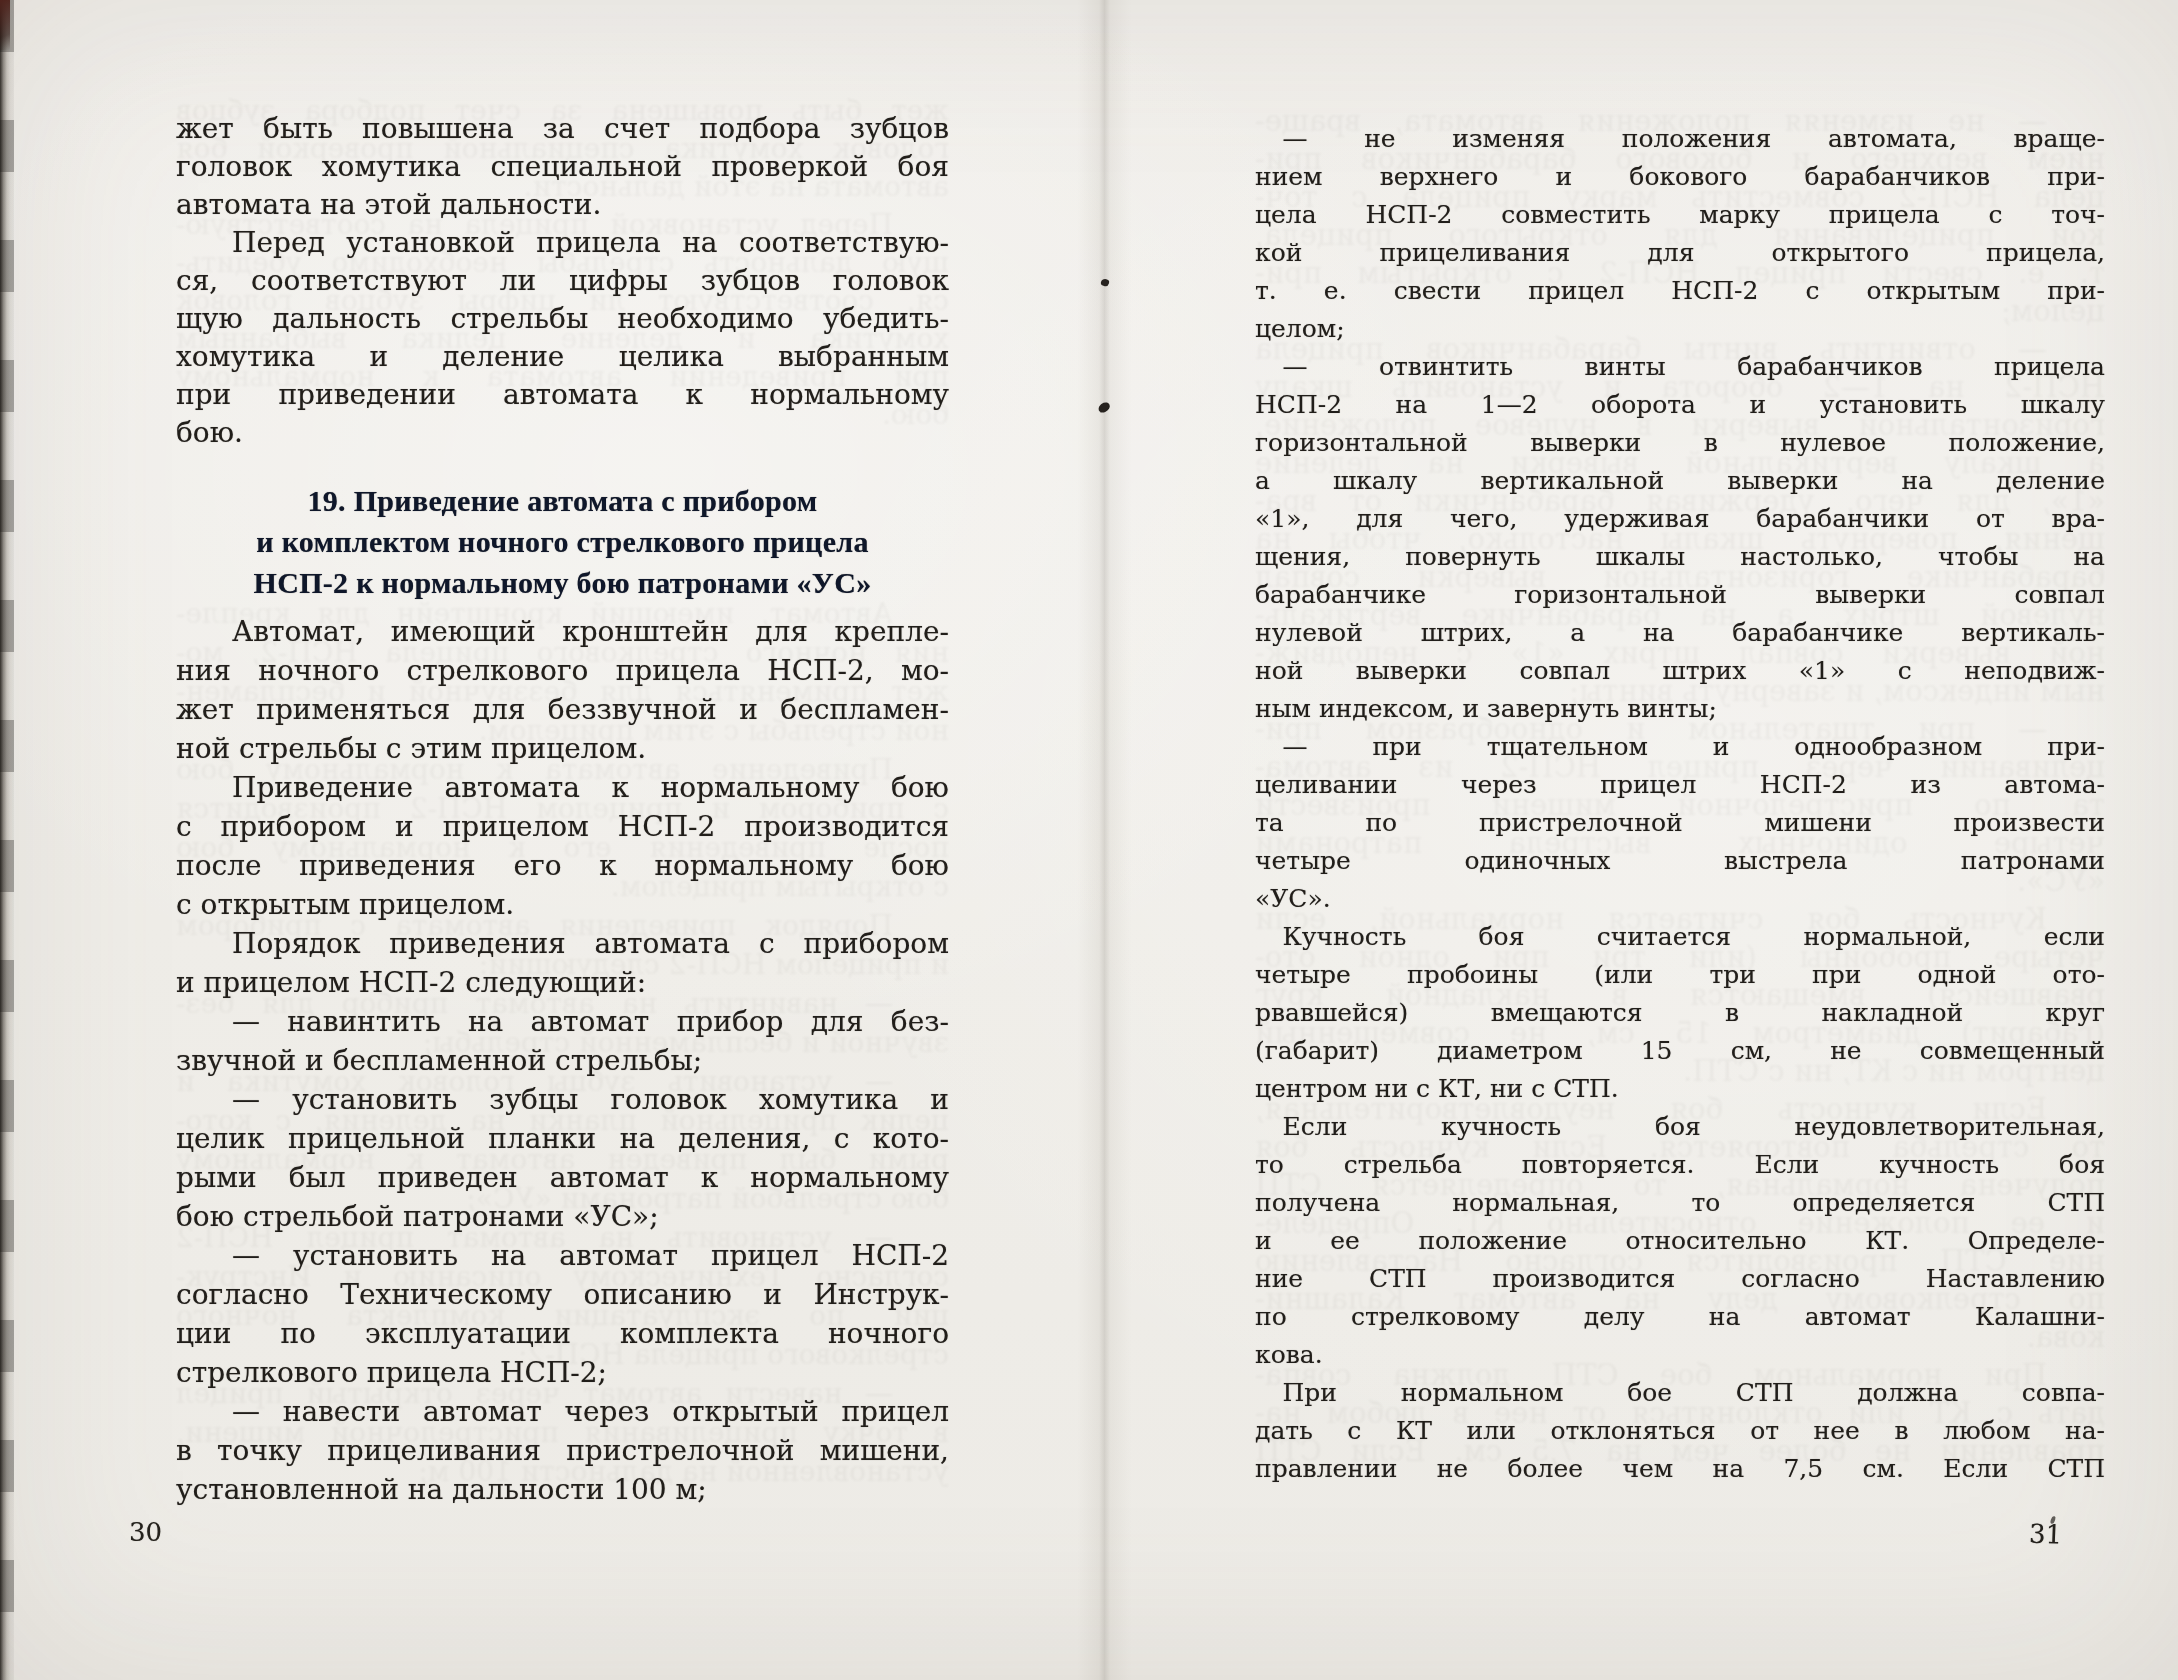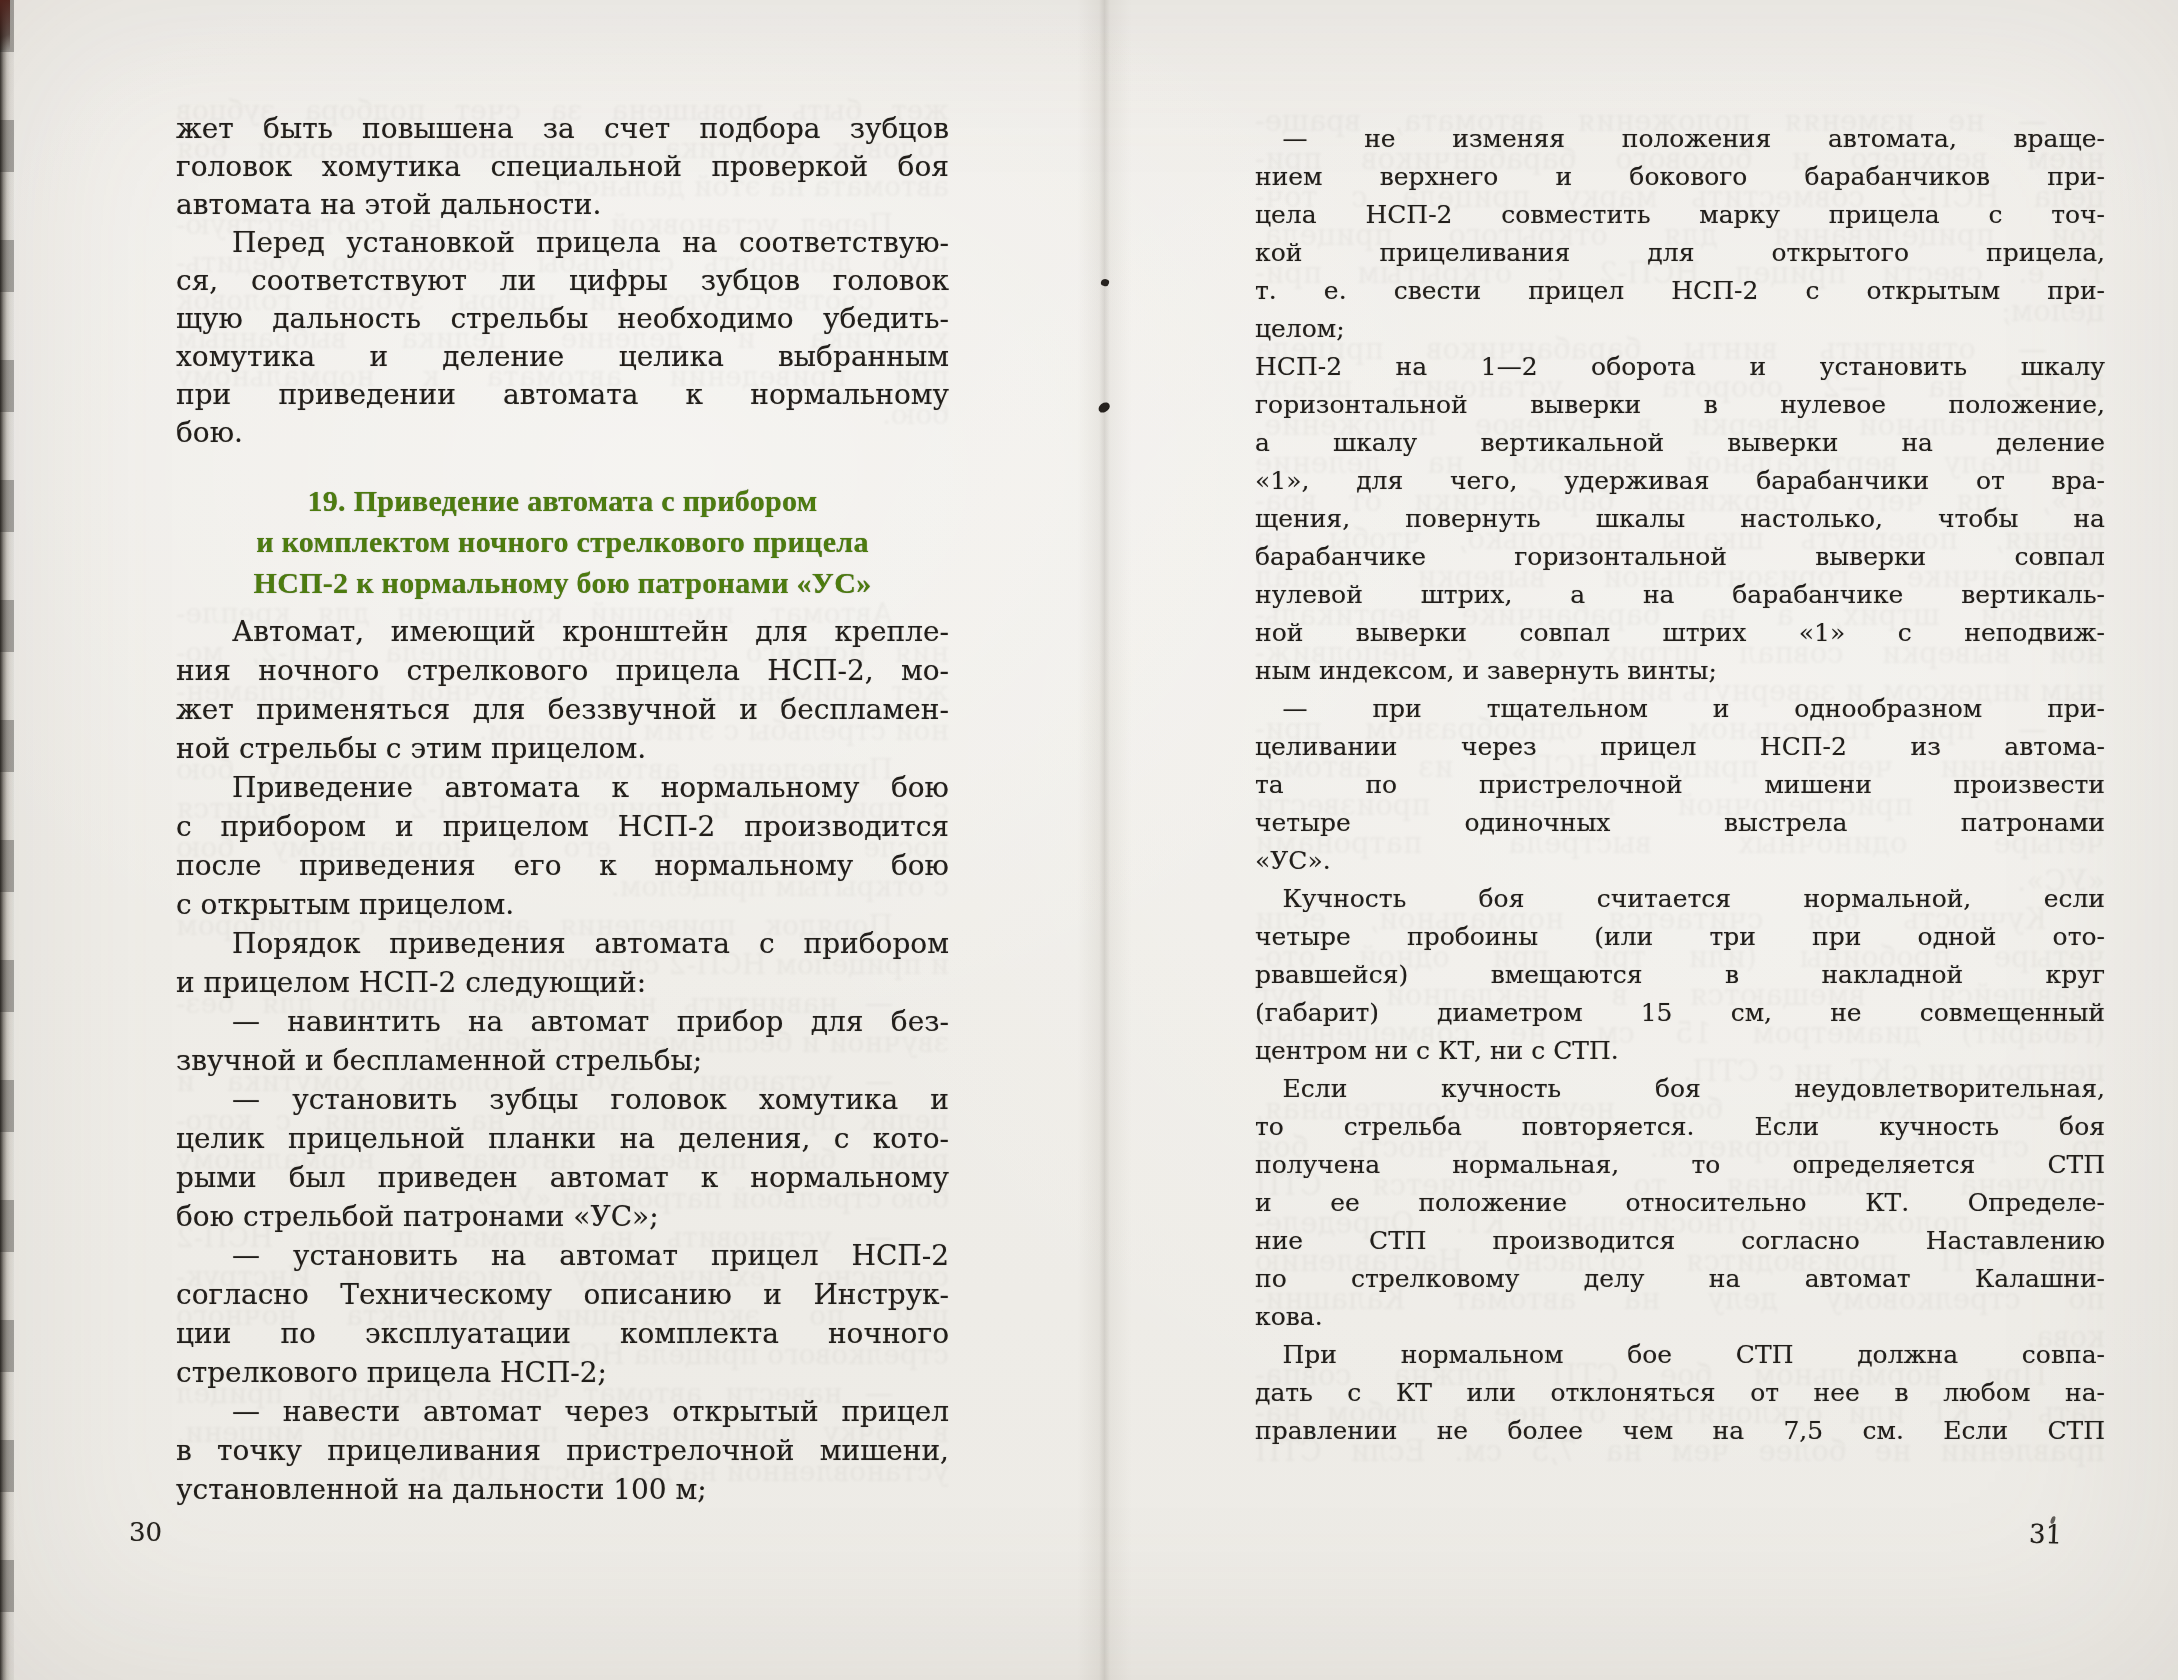--- a/index.html
+++ b/index.html
@@ -46,21 +46,21 @@
   .ln  {
     text-align:justify; text-align-last:justify;
     white-space:normal; overflow:visible;
     text-shadow:0 0 0.9px rgba(38,34,29,0.45);
   }
   .ln.end { text-align-last:left; }
   .ln.ind { text-indent:2em; }
 
   #left-block-a { left:136px; top:110px;  width:773px; font-size:28px; line-height:38px; }
   #left-heading { left:136px; top:480px;  width:773px; font-size:30px;  line-height:41px;
-                  font-family:"Liberation Serif", serif; font-weight:bold; color:#4d7c0f;
+                  font-family:"Liberation Serif", serif; font-weight:bold; color:#0f172a;
                   letter-spacing:0.3px; }
   #left-heading .hln { text-align:center; text-align-last:center; text-shadow:0 0 0.9px rgba(20,17,12,0.55); }
   #left-block-b { left:136px; top:612px;  width:773px; font-size:28px; line-height:39px; }
   #right-block  { left:1215px; top:120px; width:850px; font-size:25px; line-height:38px; }
   #right-block .ln.ind { text-indent:1.1em; }
 
   .pageno { position:absolute; z-index:2; font-size:26px; color:#24211c;
             text-shadow:0 0 0.9px rgba(38,34,29,0.4); }
   #pageno-left  { left:129px;  top:1517px; }
   #pageno-right { left:2029px; top:1519px; transform:rotate(2deg); }
@@ -204,20 +204,21 @@
 
 <div class="pageno" id="pageno-left">30</div>
 
 <div class="col" id="right-block">
   <div class="ln ind">— не изменяя положения автомата, враще-</div>
   <div class="ln">нием верхнего и бокового барабанчиков при-</div>
   <div class="ln">цела НСП-2 совместить марку прицела с точ-</div>
   <div class="ln">кой прицеливания для открытого прицела,</div>
   <div class="ln">т. е. свести прицел НСП-2 с открытым при-</div>
   <div class="ln end">целом;</div>
+  <div class="ln ind">— отвинтить винты барабанчиков прицела</div>
   <div class="ln">НСП-2 на 1—2 оборота и установить шкалу</div>
   <div class="ln">горизонтальной выверки в нулевое положение,</div>
   <div class="ln">а шкалу вертикальной выверки на деление</div>
   <div class="ln">«1», для чего, удерживая барабанчики от вра-</div>
   <div class="ln">щения, повернуть шкалы настолько, чтобы на</div>
   <div class="ln">барабанчике горизонтальной выверки совпал</div>
   <div class="ln">нулевой штрих, а на барабанчике вертикаль-</div>
   <div class="ln">ной выверки совпал штрих «1» с неподвиж-</div>
   <div class="ln end">ным индексом, и завернуть винты;</div>
   <div class="ln ind">— при тщательном и однообразном при-</div>

